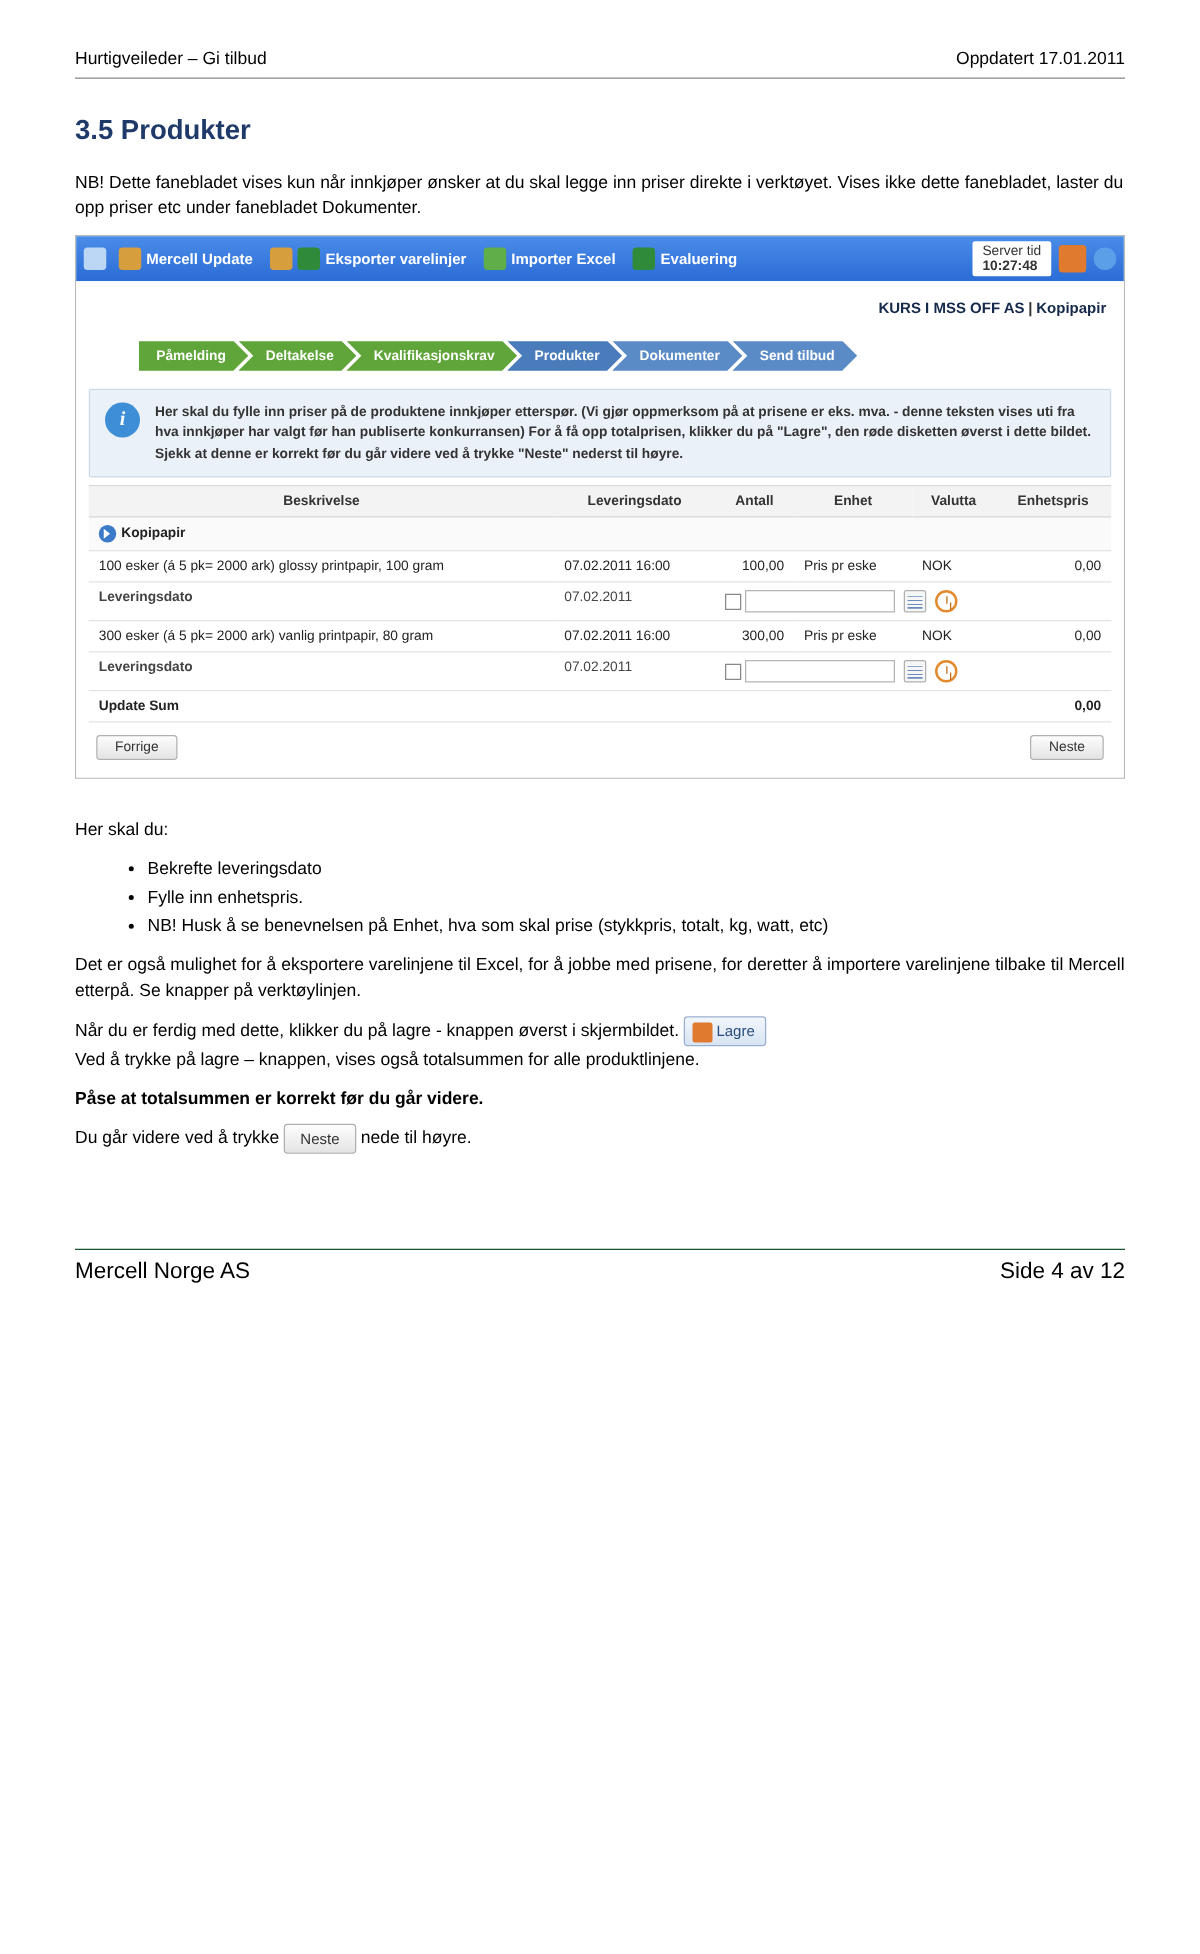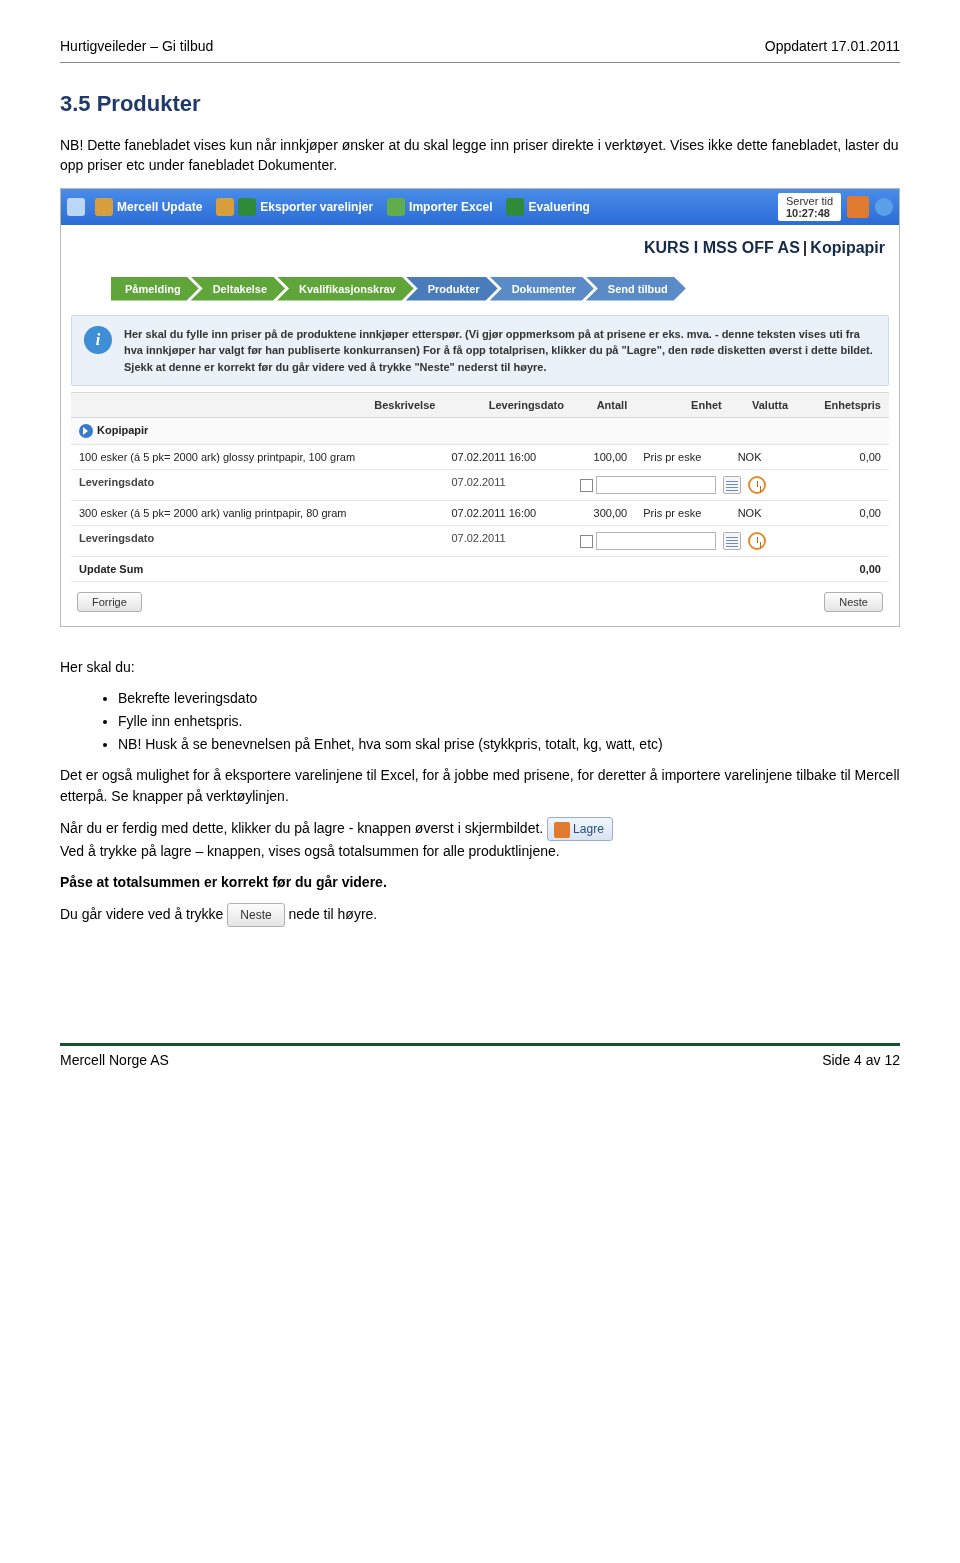--- a/index.html
+++ b/index.html
@@ -76,21 +76,21 @@
     border-top-left-radius: 6px;
     border-top-right-radius: 6px;
     font-size: 11px;
     font-weight: bold;
     cursor: pointer;
     margin-top: 4px;
   }
   .app-tab.inactive { background: #7aa9df; }
 
   .app-body { background: #fff; padding: 14px 10px 10px 10px; }
-  .app-crumb { text-align: right; color: #152a4a; font-weight: bold; font-size: 16px; margin-bottom: 20px; padding-right: 4px;}
+  .app-crumb { text-align: right; color: #152a4a; font-weight: bold; font-size: 12px; margin-bottom: 20px; padding-right: 4px;}
   .app-crumb .sep { color: #333; padding: 0 3px;}
   .wizard {
     display: flex;
     margin-bottom: 14px;
     margin-left: 40px;
   }
   .wiz-step {
     position: relative;
     color: #fff;
     font-size: 11px;
@@ -126,21 +126,21 @@
     width: 100%;
     border-collapse: collapse;
     font-size: 11px;
     margin-top: 6px;
   }
   table.prod-table th {
     background: #f3f3f3;
     border-top: 1px solid #d8d8d8;
     border-bottom: 1px solid #d8d8d8;
     padding: 6px 8px;
-    text-align: right;
+    text-align: center;
     font-weight: bold;
     color: #333;
   }
   table.prod-table td {
     padding: 6px 8px;
     border-bottom: 1px solid #e4e4e4;
     vertical-align: top;
   }
   .group-row td {
     background: #fafafa;
@@ -217,25 +217,25 @@
   }
   .inline-neste {
     display: inline-block; vertical-align: middle;
     border: 1px solid #b0b0b0;
     background: linear-gradient(#fdfdfd,#e4e4e4);
     padding: 2px 12px; font-size: 12px; border-radius: 3px; color: #333;
   }
   .bold { font-weight: bold; }
 
   .doc-footer {
-    border-top: 3px solid #14532d;
-    margin-top: 116px;
+    border-top: 1px solid #14532d;
+    margin-top: 76px;
     padding-top: 6px;
     display: flex; justify-content: space-between;
-    font-size: 14px;
+    font-size: 18px;
   }
 </style>
 </head>
 <body>
 
 <div class="page">
 
   <div class="doc-header">
     <span>Hurtigveileder – Gi tilbud</span>
     <span>Oppdatert 17.01.2011</span>

